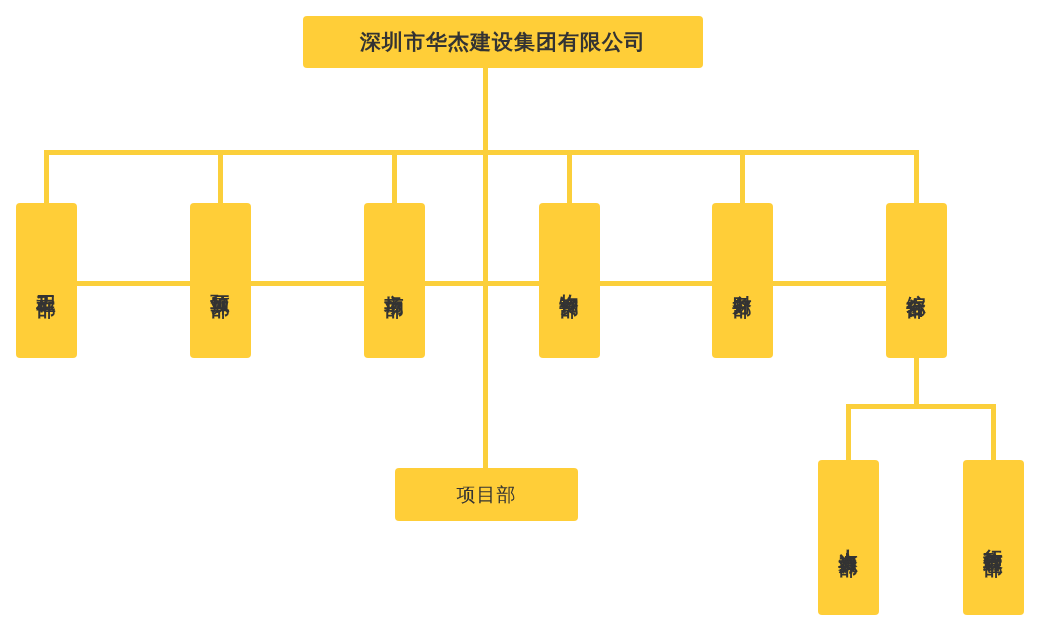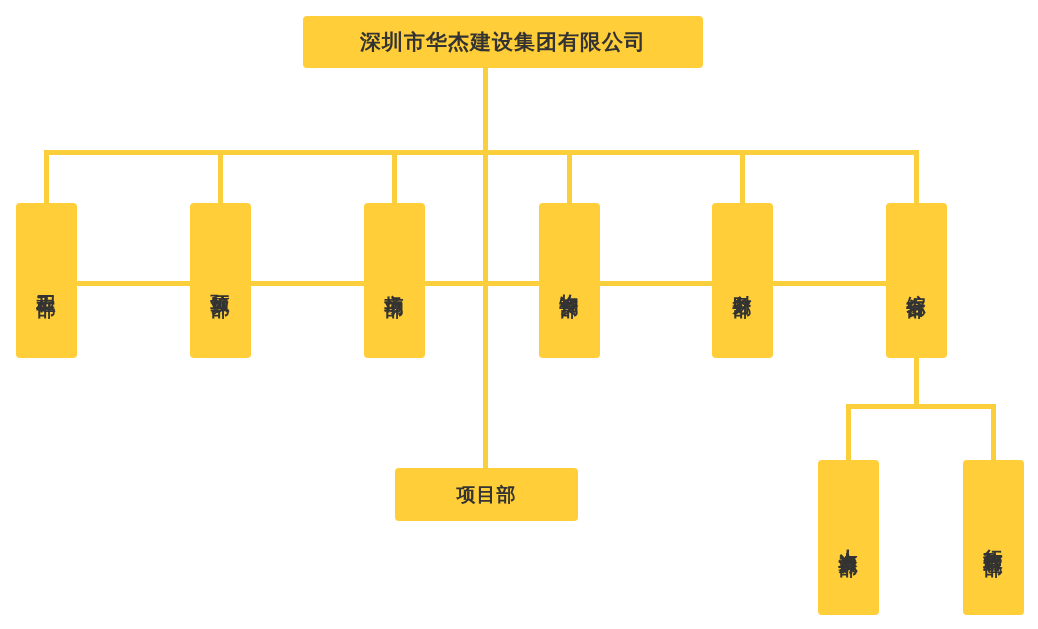--- a/index.html
+++ b/index.html
@@ -34,21 +34,21 @@
     box-sizing: border-box;
   }
   .node-root {
     font-size: 21px;
     font-weight: bold;
     letter-spacing: 1px;
     line-height: 1;
   }
   .node-wide {
     font-size: 19px;
-    font-weight: bold;
+    font-weight: normal;
     letter-spacing: 1px;
     line-height: 1;
   }
   .node-vert {
     font-size: 19px;
     font-weight: bold;
     line-height: 1.42;
     writing-mode: vertical-rl;
     text-orientation: upright;
     letter-spacing: 2px;

